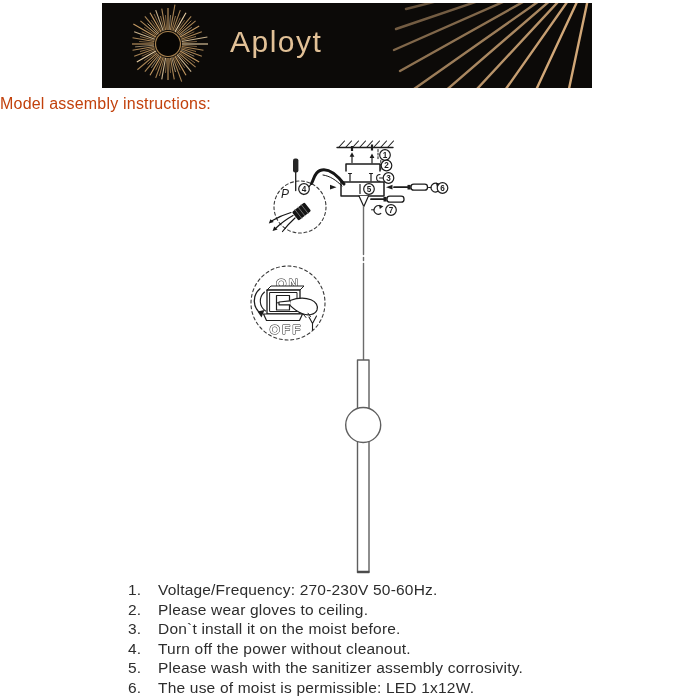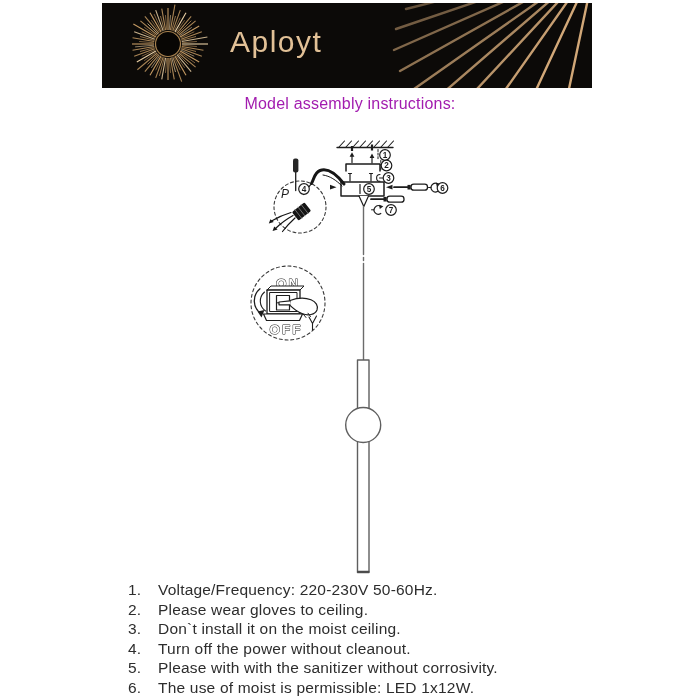--- a/index.html
+++ b/index.html
@@ -6,22 +6,22 @@
   #page{position:relative;width:700px;height:700px;background:#ffffff;overflow:hidden;
         font-family:"Liberation Sans",sans-serif;color:#2c2c2c;}
   
   .banner{position:absolute;left:102px;top:3px;width:490px;height:85px;
           background:#0c0a08;overflow:hidden;}
   .banner .logo{position:absolute;left:0;top:0;}
   .brand{position:absolute;left:128px;top:22px;font-size:30px;font-weight:300;
          color:#e2c197;letter-spacing:1.5px;}
   .rayfan{position:absolute;right:0;top:0;}
   
-  .title-block{position:absolute;left:0;top:94px;width:700px;text-align:center;
-               font-size:16px;line-height:19.5px;color:#a21caf;letter-spacing:.2px;font-weight:500;}
+  .title-block{position:absolute;left:0;top:94px;width:700px;
+               font-size:16px;line-height:19.5px;color:#c2410c;letter-spacing:.2px;font-weight:500;}
   
   .diagram{position:absolute;left:0;top:135px;}
   .diagram text{font-family:"Liberation Sans",sans-serif;}
   .plabel{font-size:8.2px;fill:#1d1d1d;font-weight:bold;}
   .onoff{font-size:13.5px;font-weight:bold;fill:#ffffff;stroke:#222222;stroke-width:.95;
          letter-spacing:2px;paint-order:stroke;}
   
   .instructions{position:absolute;left:128px;top:580px;width:480px;
                 font-size:15.5px;line-height:19.6px;color:#2d2d2d;letter-spacing:.2px;}
   .instructions .row{display:grid;grid-template-columns:30px 1fr;}
@@ -271,37 +271,37 @@
       <path d="M363.5,263.5 V360" stroke="#6b6b6b" stroke-width="1.4"></path>
       <rect x="357.5" y="360" width="11.5" height="212.5" fill="#ffffff" stroke="#5f5f5f" stroke-width="1.4"></rect>
       <circle cx="363.2" cy="425" r="17.5" fill="#ffffff" stroke="#5f5f5f" stroke-width="1.4"></circle>
       <path d="M358,571.8 h10.5" stroke="#4a4a4a" stroke-width="2"></path>
     </g>
   </svg>
 
   <div class="instructions">
     <div class="row">
       <span>1.</span>
-      <span>Voltage/Frequency: 220-230V 50-60Hz.</span>
+      <span>Voltage/Frequency: 270-230V 50-60Hz.</span>
     </div>
     <div class="row">
       <span>2.</span>
       <span>Please wear gloves to ceiling.</span>
     </div>
     <div class="row">
       <span>3.</span>
-      <span>Don`t install it on the moist ceiling.</span>
+      <span>Don`t install it on the moist before.</span>
     </div>
     <div class="row">
       <span>4.</span>
       <span>Turn off the power without cleanout.</span>
     </div>
     <div class="row">
       <span>5.</span>
-      <span>Please with with the sanitizer without corrosivity.</span>
+      <span>Please wash with the sanitizer assembly corrosivity.</span>
     </div>
     <div class="row">
       <span>6.</span>
       <span>The use of moist is permissible: LED 1x12W.</span>
     </div>
   </div>
 
 </div>
 
 </body></html>

